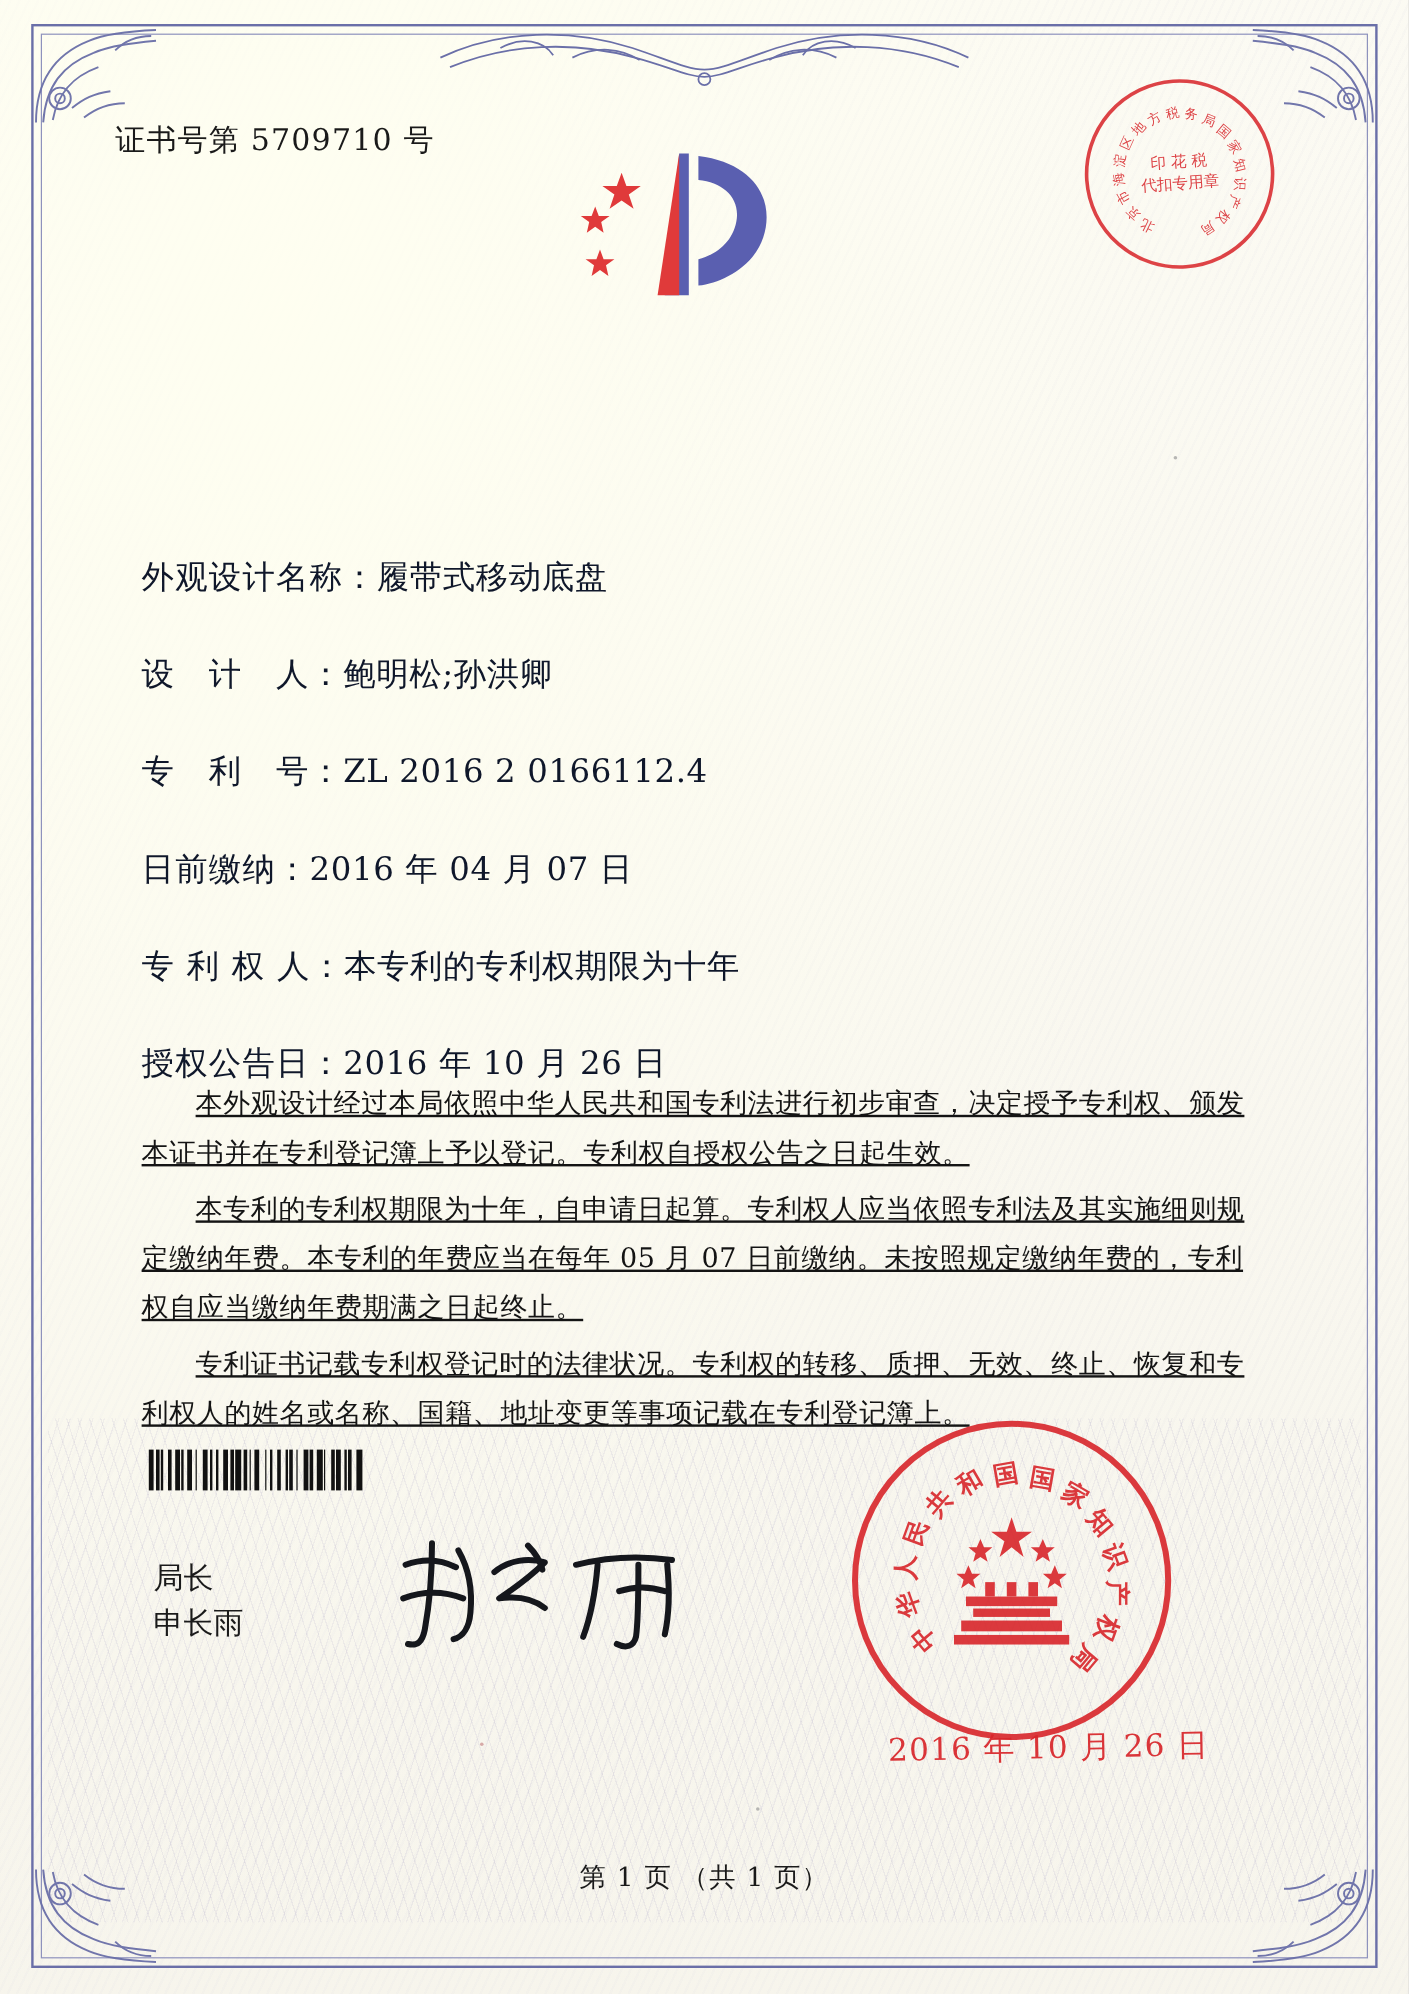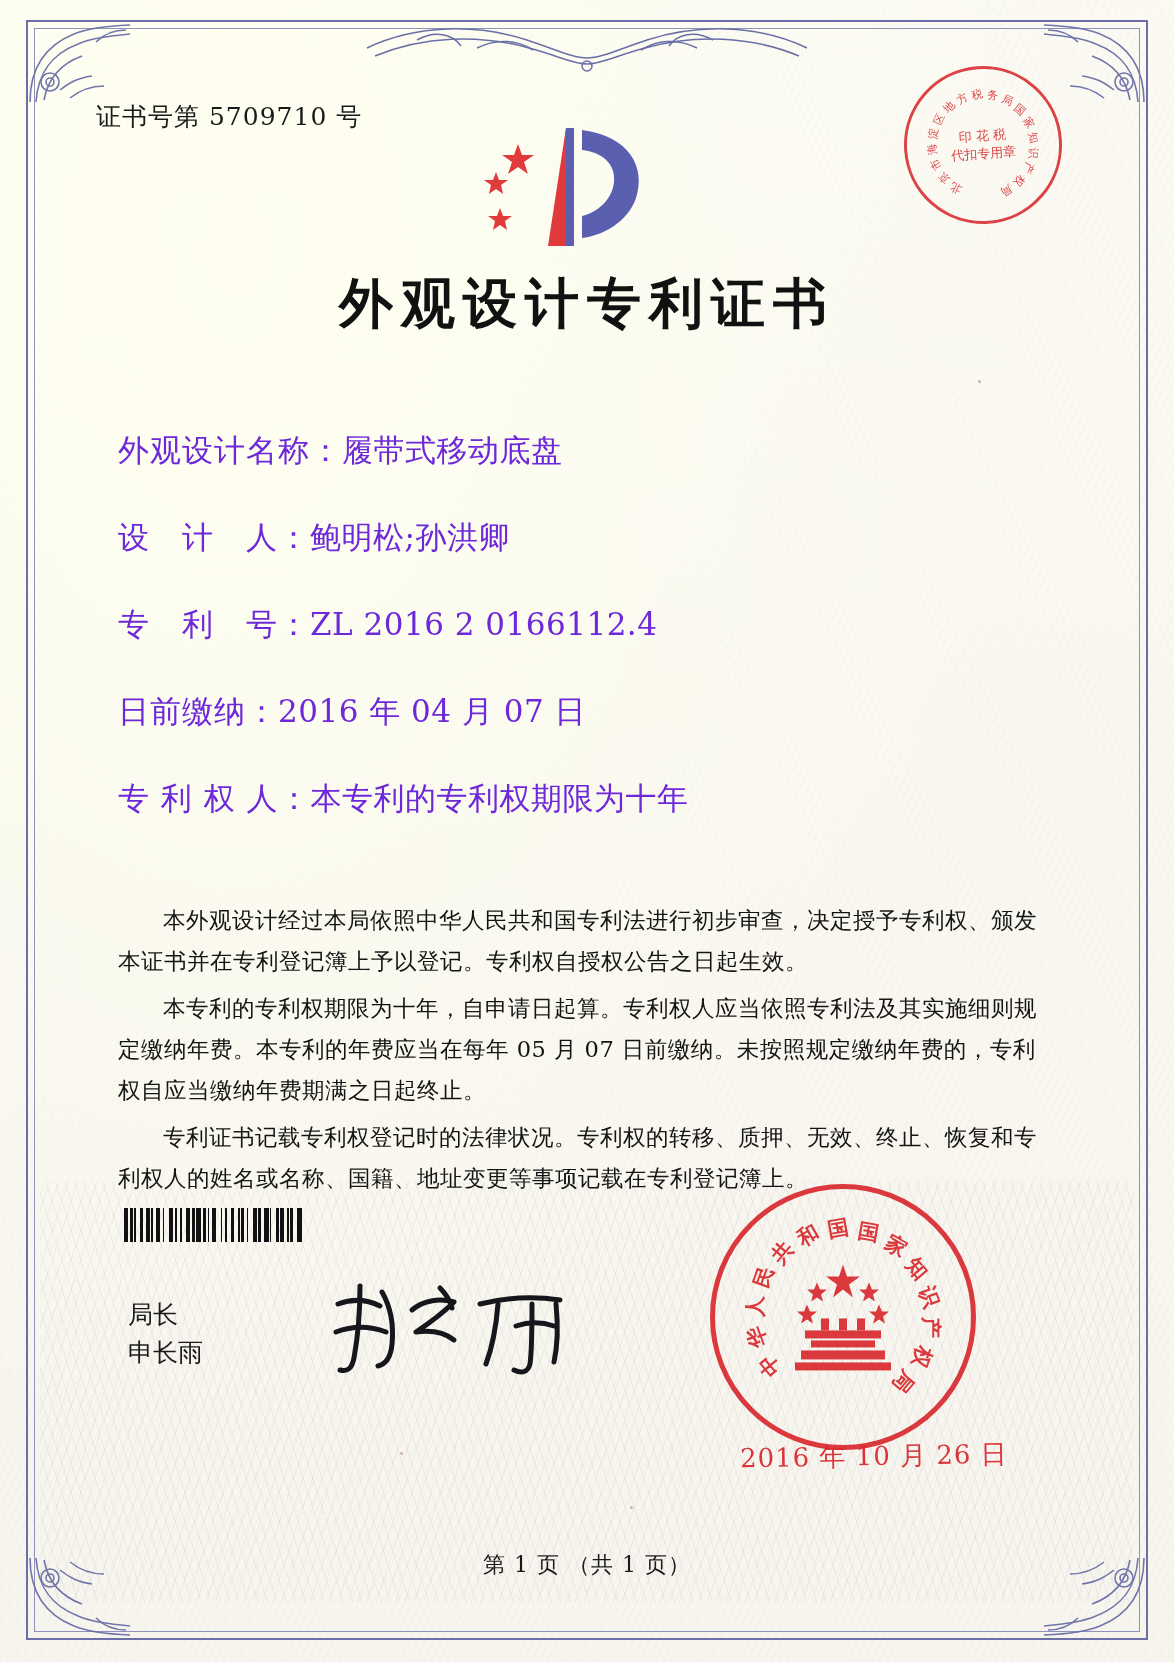--- a/index.html
+++ b/index.html
@@ -125,40 +125,41 @@
     transform: translateY(-50%);
     text-align: center;
     font-size: 13px;
     line-height: 18px;
     font-family: "DejaVu Serif", serif;
   }
 
   
   .fields { position: absolute; left: 118px; top: 430px; width: 900px; }
   .field {
-    font-size: 31px;
+    font-size: 27px;
     margin-bottom: 45px;
-    color: #6d28d9;
+    color: #0f172a;
     font-family: "DejaVu Serif", serif;
     white-space: nowrap;
+    margin-top: 33px;
   }
   .field .lbl { letter-spacing: 1px; }
   .field .val { letter-spacing: .5px; }
 
   .paras {
     position: absolute;
     left: 118px; top: 900px;
     width: 920px;
     font-size: 22.5px;
     line-height: 41px;
     letter-spacing: .5px;
     font-family: "DejaVu Serif", serif;
     color: #141414;
   }
-  .paras p { margin: 0 0 6px 0; text-indent: 2em; }
+  .paras p { margin: 0 0 6px 0; text-indent: 2em; text-decoration: underline; }
 
   
   .barcode {
     position: absolute;
     left: 124px; top: 1208px;
     width: 318px; height: 34px;
     display: flex;
     align-items: stretch;
     gap: 0;
   }
@@ -330,21 +331,20 @@
         <path d="M96 8 L96 126 L78 126 Z" fill="#e03a3a"></path>
 
         <g fill="#e03a3a">
           <polygon points="48,24 52,35 64,35 54,42 58,54 48,47 38,54 42,42 32,35 44,35"></polygon>
           <polygon points="26,52 29,60 38,60 31,65 33,74 26,69 19,74 21,65 14,60 23,60"></polygon>
           <polygon points="30,88 33,96 42,96 35,101 37,110 30,105 23,110 25,101 18,96 27,96"></polygon>
         </g>
       </svg>
     </div>
 
-    <div class="title">外观设计专利证书</div>
 
     <div class="stamp-tax">
       <div class="ring-text" id="taxRing">
           <span class="rt" style="transform: rotate(-150deg) translate(0px, -58px) rotate(0deg);">北</span>
           <span class="rt" style="transform: rotate(-132.353deg) translate(0px, -58px) rotate(0deg);">京</span>
           <span class="rt" style="transform: rotate(-114.706deg) translate(0px, -58px) rotate(0deg);">市</span>
           <span class="rt" style="transform: rotate(-97.0588deg) translate(0px, -58px) rotate(0deg);">海</span>
           <span class="rt" style="transform: rotate(-79.4118deg) translate(0px, -58px) rotate(0deg);">淀</span>
           <span class="rt" style="transform: rotate(-61.7647deg) translate(0px, -58px) rotate(0deg);">区</span>
           <span class="rt" style="transform: rotate(-44.1176deg) translate(0px, -58px) rotate(0deg);">地</span>
@@ -374,20 +374,23 @@
         <span class="lbl">设　计　人：</span><span class="val">鲍明松;孙洪卿</span>
       </div>
       <div class="field">
         <span class="lbl">专　利　号：</span><span class="val">ZL 2016 2 0166112.4</span>
       </div>
       <div class="field">
         <span class="lbl">日前缴纳：</span><span class="val">2016 年 04 月 07 日</span>
       </div>
       <div class="field">
         <span class="lbl">专 利 权 人：</span><span class="val">本专利的专利权期限为十年</span>
+      </div>
+      <div class="field">
+        <span class="lbl">授权公告日：</span><span class="val">2016 年 10 月 26 日</span>
       </div>
     </div>
 
     <div class="paras">
       <p>本外观设计经过本局依照中华人民共和国专利法进行初步审查，决定授予专利权、颁发本证书并在专利登记簿上予以登记。专利权自授权公告之日起生效。</p>
       <p>本专利的专利权期限为十年，自申请日起算。专利权人应当依照专利法及其实施细则规定缴纳年费。本专利的年费应当在每年 05 月 07 日前缴纳。未按照规定缴纳年费的，专利权自应当缴纳年费期满之日起终止。</p>
       <p>专利证书记载专利权登记时的法律状况。专利权的转移、质押、无效、终止、恢复和专利权人的姓名或名称、国籍、地址变更等事项记载在专利登记簿上。</p>
     </div>
 
     <div class="barcode" id="barcode">

